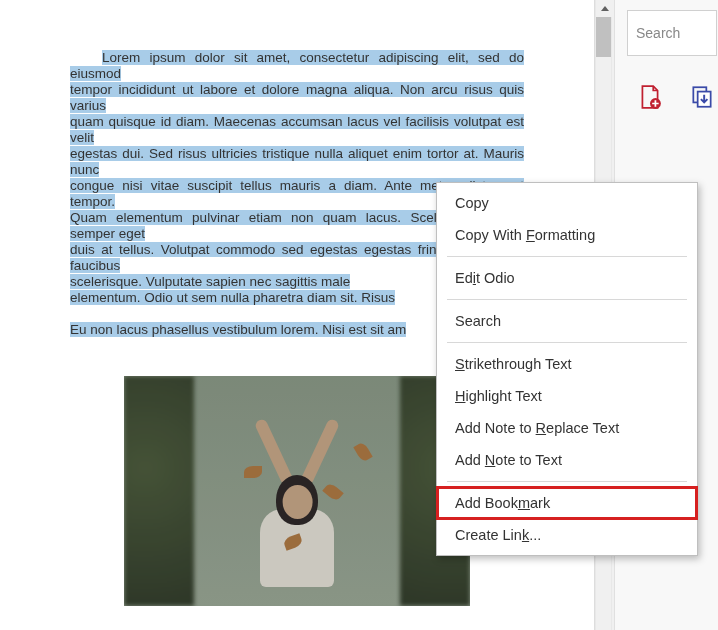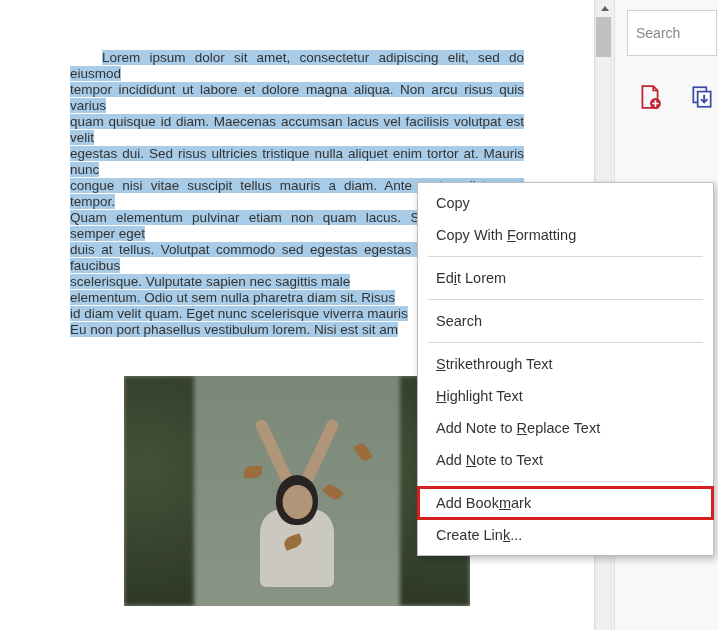--- a/index.html
+++ b/index.html
@@ -107,23 +107,23 @@
   }
   .img-head { position:absolute; left:50%; top:48px; width:42px; height:50px; background:#2a2424; border-radius: 50% 50% 45% 45%; transform:translateX(-50%);}
   .img-face { position:absolute; left:50%; top:58px; width:30px; height:34px; background:#c9a888; border-radius: 50%; transform:translateX(-48%);}
   .img-body { position:absolute; left:50%; bottom:0; width:74px; height:78px; background:#e8e4da; border-radius: 30% 30% 8% 8%; transform:translateX(-50%);}
   .img-arm-l { position:absolute; left:16px; top:-10px; width:12px; height:70px; background:#c9a888; border-radius:6px; transform: rotate(-25deg);}
   .img-arm-r { position:absolute; right:16px; top:-10px; width:12px; height:70px; background:#c9a888; border-radius:6px; transform: rotate(25deg);}
   .img-leaf { position:absolute; width:18px; height:12px; background:#b07840; border-radius: 50% 0 50% 0; }
   .img-dim { position:absolute; inset:0; background: rgba(40,40,40,0.15);}
   .context-menu {
     position: absolute;
-    left: 417px;
+    left: 436px;
     top: 182px;
-    width: 297px;
+    width: 262px;
     background: #fff;
     border: 1px solid #bfbfbf;
     box-shadow: 2px 3px 7px rgba(0,0,0,0.25);
     padding: 4px 0;
     font-size: 14.5px;
     color: #333;
   }
   .menu-item {
     padding: 8px 18px;
     cursor: default;
@@ -147,22 +147,22 @@
   <p class="para">
     <span class="para-indent"></span><span class="sel">Lorem ipsum dolor sit amet, consectetur adipiscing elit, sed do eiusmod</span><br>
     <span class="sel">tempor incididunt ut labore et dolore magna aliqua. Non arcu risus quis varius</span><br>
     <span class="sel">quam quisque id diam. Maecenas accumsan lacus vel facilisis volutpat est velit</span><br>
     <span class="sel">egestas dui. Sed risus ultricies tristique nulla aliquet enim tortor at. Mauris nunc</span><br>
     <span class="sel">congue nisi vitae suscipit tellus mauris a diam. Ante metus dictum at tempor.</span><br>
     <span class="sel">Quam elementum pulvinar etiam non quam lacus. Scelerisque purus semper eget</span><br>
     <span class="sel">duis at tellus. Volutpat commodo sed egestas egestas fringilla phasellus faucibus</span><br>
     <span class="sel">scelerisque. Vulputate sapien nec sagittis male</span><br>
     <span class="sel">elementum. Odio ut sem nulla pharetra diam sit. Risus</span><br>
-    <span class="sel">id diam velit quam. Eget nunc scelerisque viverra mauris</span><br>
-    <span class="sel">Eu non port phasellus vestibulum lorem. Nisi est sit am</span>
+    <br>
+    <span class="sel">Eu non lacus phasellus vestibulum lorem. Nisi est sit am</span>
   </p>
 
   <div class="image-block">
     <div class="img-sky"></div>
     <div class="img-trees-l"></div>
     <div class="img-trees-r"></div>
     <div class="img-person">
       <div class="img-arm-l"></div>
       <div class="img-arm-r"></div>
       <div class="img-body"></div>
@@ -202,21 +202,21 @@
   </svg>
 </div>
 
 <div class="context-menu">
   <div class="menu-item"><span>Copy</span></div>
   <div class="menu-item">
     <span>Copy With </span><span class="ul">F</span><span>ormatting</span>
   </div>
   <div class="menu-sep"></div>
   <div class="menu-item">
-    <span>Ed</span><span class="ul">i</span><span>t Lorem</span>
+    <span>Ed</span><span class="ul">i</span><span>t Odio</span>
   </div>
   <div class="menu-sep"></div>
   <div class="menu-item"><span>Search</span></div>
   <div class="menu-sep"></div>
   <div class="menu-item">
     <span class="ul">S</span><span>trikethrough Text</span>
   </div>
   <div class="menu-item">
     <span class="ul">H</span><span>ighlight Text</span>
   </div>

